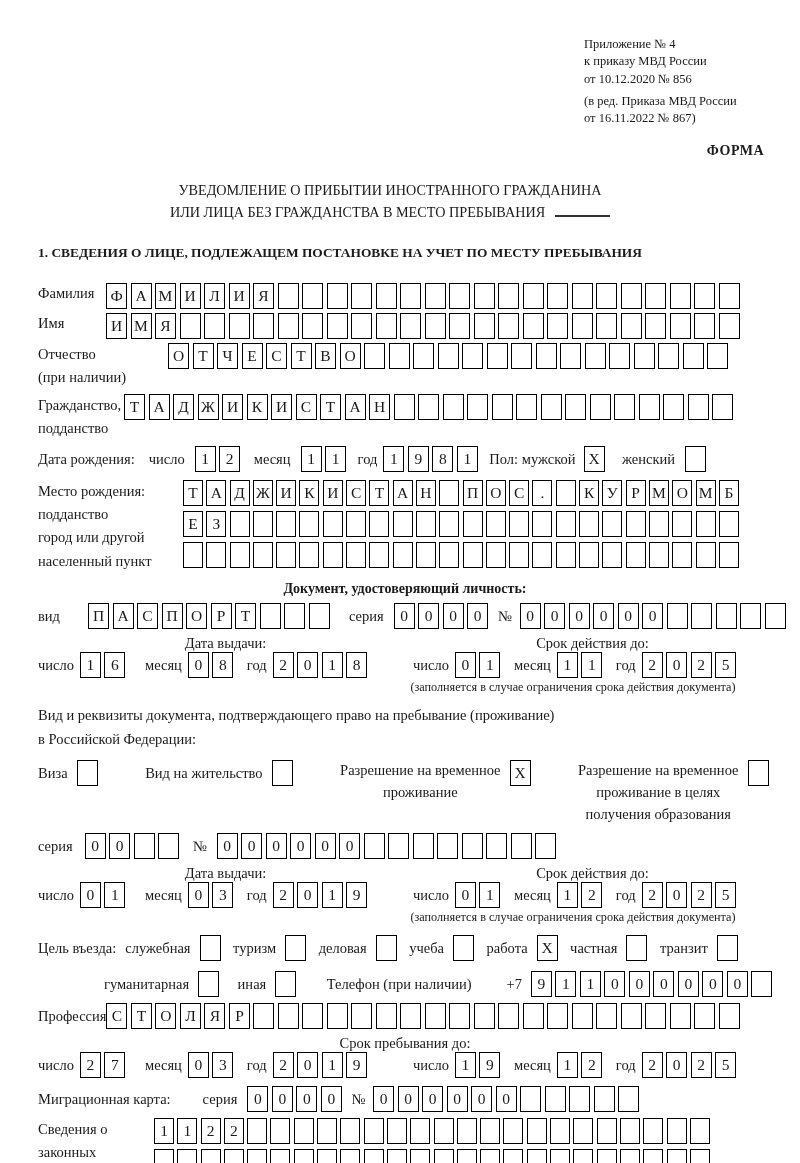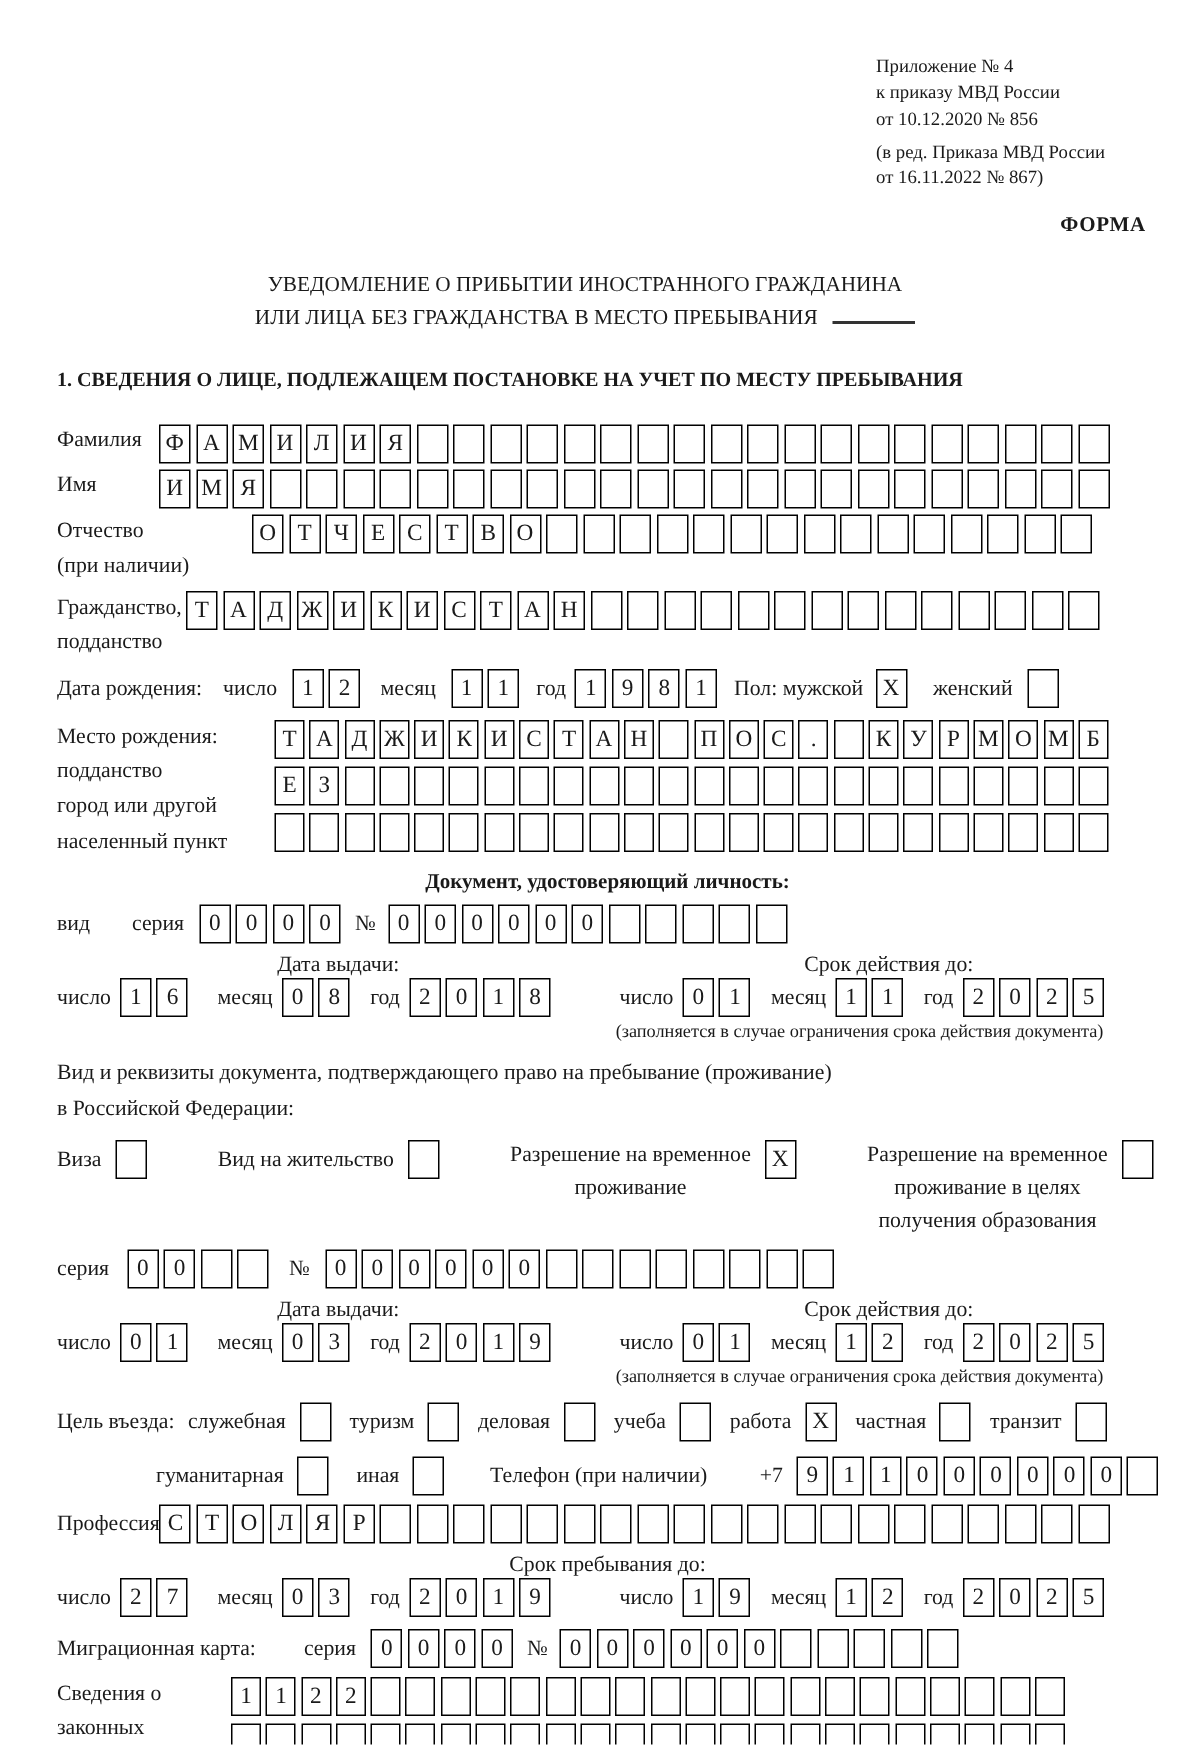--- a/index.html
+++ b/index.html
@@ -126,20 +126,21 @@
       <div class="boxes boxrow"><span class="cell">Т</span><span class="cell">А</span><span class="cell">Д</span><span class="cell">Ж</span><span class="cell">И</span><span class="cell">К</span><span class="cell">И</span><span class="cell">С</span><span class="cell">Т</span><span class="cell">А</span><span class="cell">Н</span><span class="cell"></span><span class="cell">П</span><span class="cell">О</span><span class="cell">С</span><span class="cell">.</span><span class="cell"></span><span class="cell">К</span><span class="cell">У</span><span class="cell">Р</span><span class="cell">М</span><span class="cell">О</span><span class="cell">М</span><span class="cell">Б</span></div>
       <div class="boxes boxrow"><span class="cell">Е</span><span class="cell">З</span><span class="cell"></span><span class="cell"></span><span class="cell"></span><span class="cell"></span><span class="cell"></span><span class="cell"></span><span class="cell"></span><span class="cell"></span><span class="cell"></span><span class="cell"></span><span class="cell"></span><span class="cell"></span><span class="cell"></span><span class="cell"></span><span class="cell"></span><span class="cell"></span><span class="cell"></span><span class="cell"></span><span class="cell"></span><span class="cell"></span><span class="cell"></span><span class="cell"></span></div>
       <div class="boxes"><span class="cell"></span><span class="cell"></span><span class="cell"></span><span class="cell"></span><span class="cell"></span><span class="cell"></span><span class="cell"></span><span class="cell"></span><span class="cell"></span><span class="cell"></span><span class="cell"></span><span class="cell"></span><span class="cell"></span><span class="cell"></span><span class="cell"></span><span class="cell"></span><span class="cell"></span><span class="cell"></span><span class="cell"></span><span class="cell"></span><span class="cell"></span><span class="cell"></span><span class="cell"></span><span class="cell"></span></div>
     </span>
   </div>
 
   <div class="centered-bold">Документ, удостоверяющий личность:</div>
 
   <div class="row">
     <span class="lbl w-vid" style="line-height:26px;">вид</span>
+    <span class="boxes" style="margin-right:16px;"><span class="cell">П</span><span class="cell">А</span><span class="cell">С</span><span class="cell">П</span><span class="cell">О</span><span class="cell">Р</span><span class="cell">Т</span><span class="cell"></span><span class="cell"></span><span class="cell"></span></span>
     <span class="lbl" style="line-height:26px;margin-right:10px;">серия</span>
     <span class="boxes" style="margin-right:6px;"><span class="cell">0</span><span class="cell">0</span><span class="cell">0</span><span class="cell">0</span></span>
     <span class="lbl" style="line-height:26px;margin-right:8px;">№</span>
     <span class="boxes"><span class="cell">0</span><span class="cell">0</span><span class="cell">0</span><span class="cell">0</span><span class="cell">0</span><span class="cell">0</span><span class="cell"></span><span class="cell"></span><span class="cell"></span><span class="cell"></span><span class="cell"></span></span>
   </div>
 
   <div class="row dates-head">
     <span class="dh-left">Дата выдачи:</span>
     <span class="dh-right">Срок действия до:</span>
   </div>

